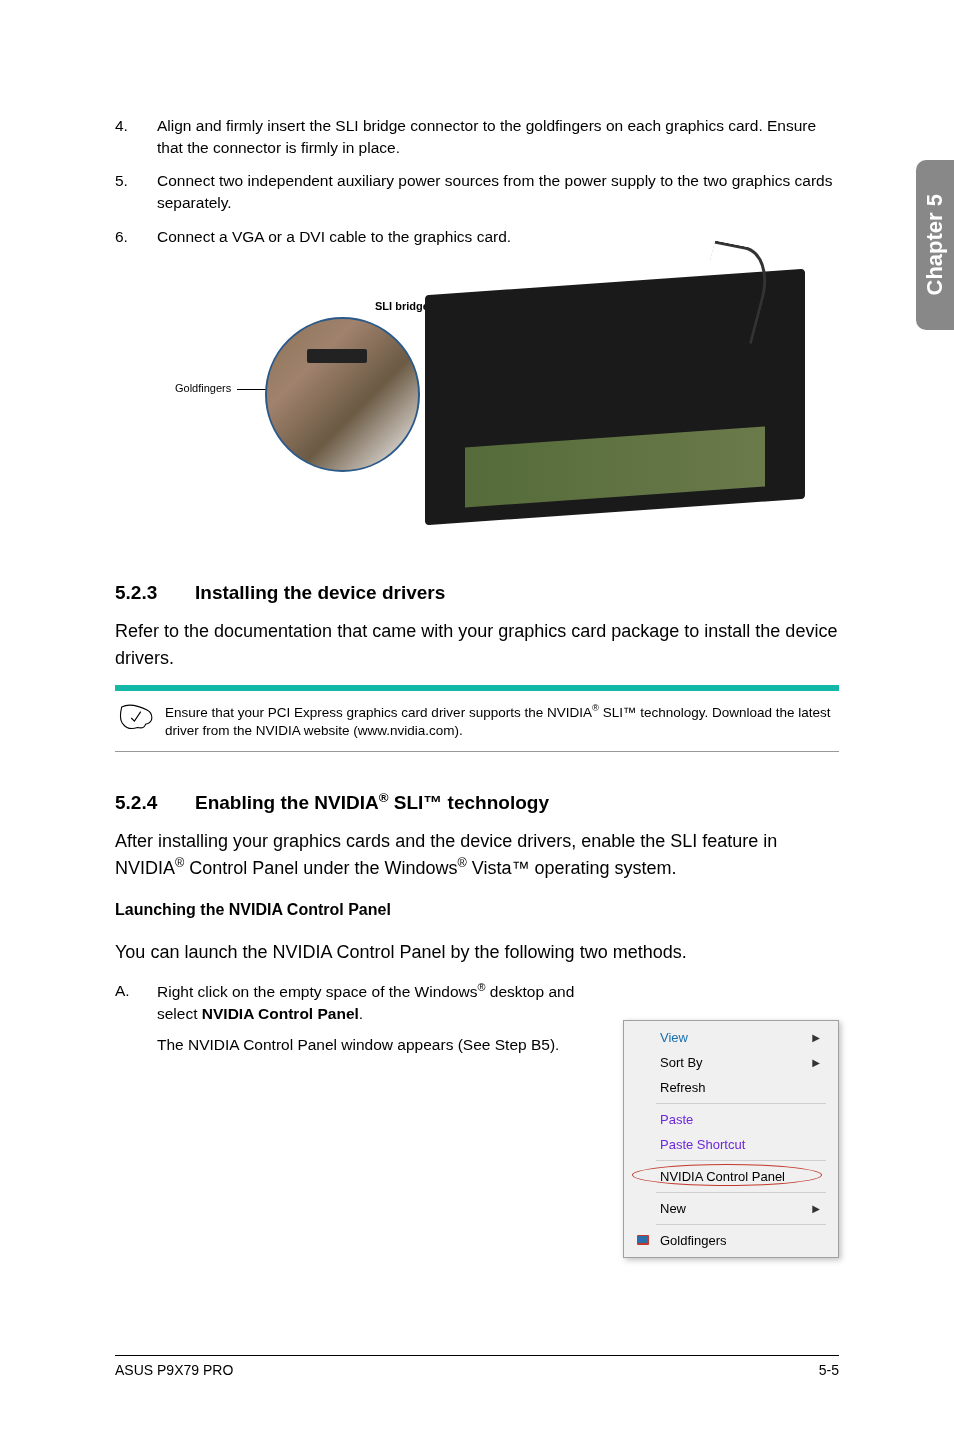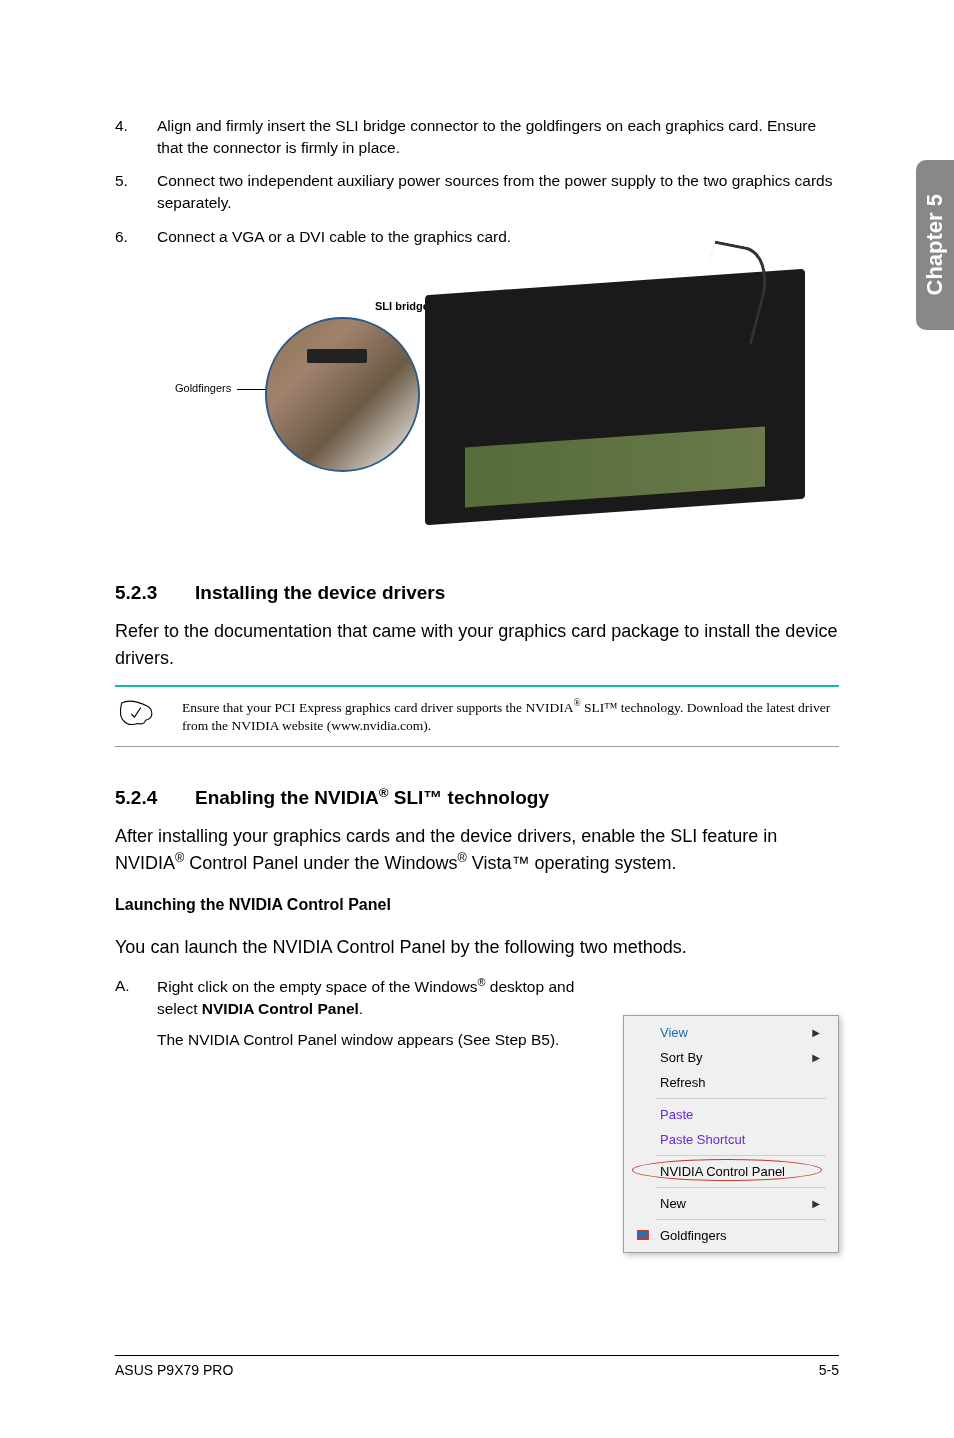--- a/index.html
+++ b/index.html
@@ -122,26 +122,25 @@
       height: 60px;
       background: linear-gradient(90deg, #556b3a 0%, #6b7a4a 100%);
     }
     .h3 { font-size: 19px; font-weight: bold; margin-bottom: 14px; }
     .h3 .sec-num { display: inline-block; width: 80px; }
     .body-text { font-size: 18px; line-height: 1.45; margin-bottom: 14px; }
     .h4 { font-size: 16px; font-weight: bold; margin: 20px 0 20px 0; }
     .note-block {
       display: flex;
       align-items: flex-start;
-      border-top: 2px solid #14b8a6;
+      border-top: 6px solid #14b8a6;
       border-bottom: 1px solid #999;
       padding: 10px 0;
       margin: 14px 0 38px 0;
-      gap: 25px;
-      font-family: Liberation Serif, serif;
+      gap: 8px;
     }
     .note-icon { width: 42px; flex-shrink: 0; display: flex; justify-content: center; padding-top: 2px; }
     .note-icon svg { width: 38px; height: 30px; }
     .note-text { font-size: 13.5px; line-height: 1.4; flex: 1; }
     sup { font-size: 0.7em; }
     .two-col { display: flex; gap: 30px; align-items: flex-start; }
     .two-col .left { flex: 1; }
     .two-col .right { flex-shrink: 0; margin-top: 40px; }
     .alpha-list { list-style: none; }
     .alpha-list li { display: flex; font-size: 15.5px; line-height: 1.45; }

